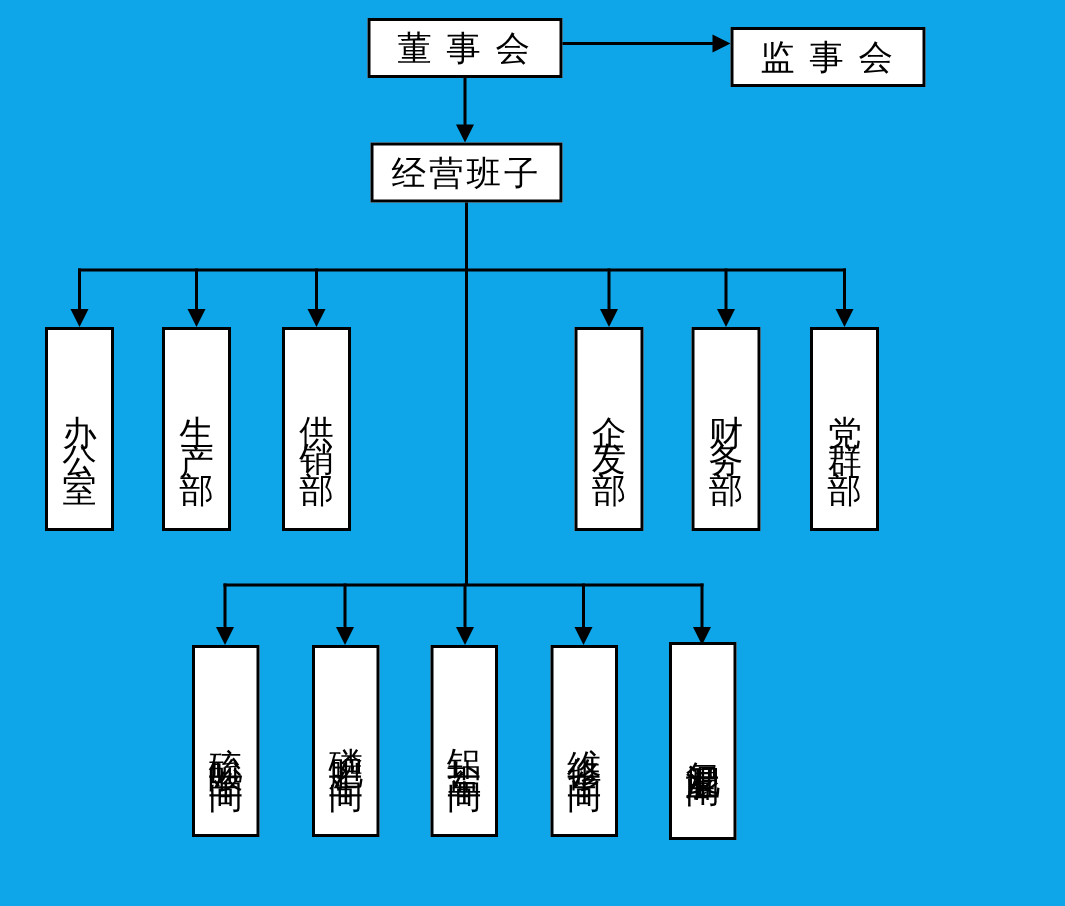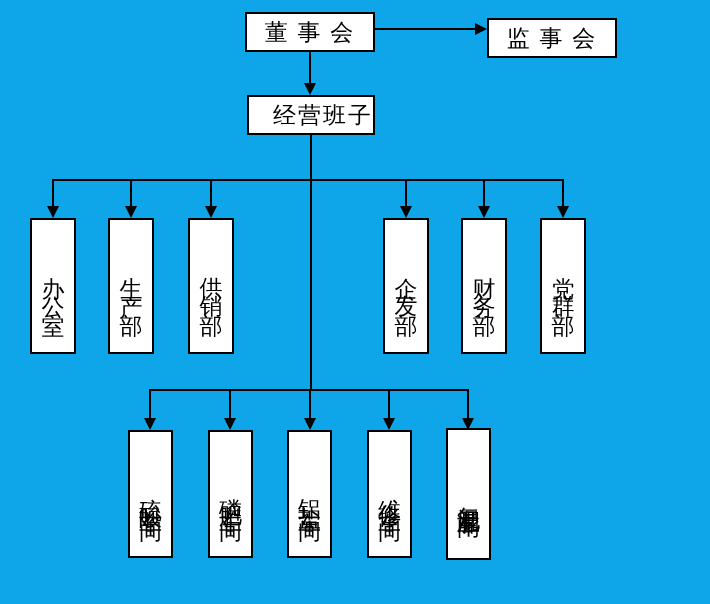--- a/index.html
+++ b/index.html
@@ -73,21 +73,21 @@
   <div class="box h" style="left:487px; top:18px; width:130px; height:40px;">
     <span>监 事 会</span>
   </div>
 
   <div class="hline" style="left:375px; top:28px; width:101px;"></div>
   <div class="arr-right" style="left:475px; top:23px;"></div>
 
   <div class="vline" style="left:309px; top:52px; height:32px;"></div>
   <div class="arr-down" style="left:304px; top:83px;"></div>
 
-  <div class="box h" style="left:247px; top:95px; width:128px; height:40px;justify-content:flex-end;">
+  <div class="box h" style="left:247px; top:95px; width:128px; height:40px;">
     <span>经营班子</span>
   </div>
 
   <div class="vline" style="left:310px; top:135px; height:255px;"></div>
 
   <div class="hline" style="left:52px; top:179px; width:512px;"></div>
 
   <div class="vline" style="left:52px;  top:179px; height:28px;"></div>
   <div class="arr-down" style="left:47px;  top:206px;"></div>
 

